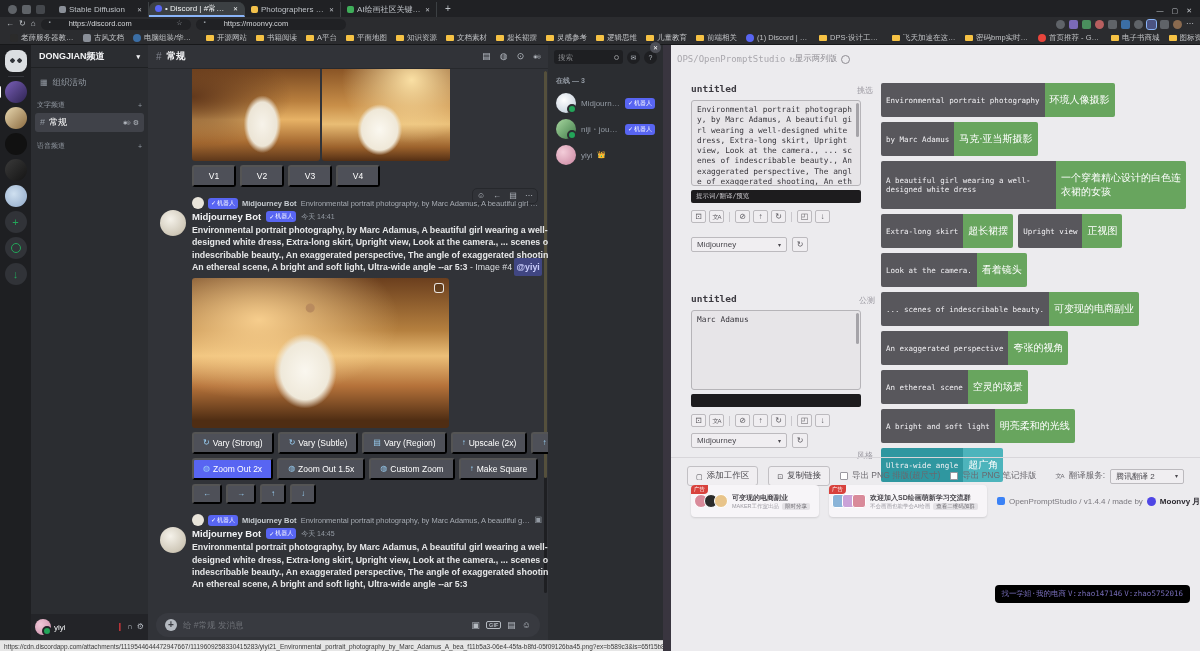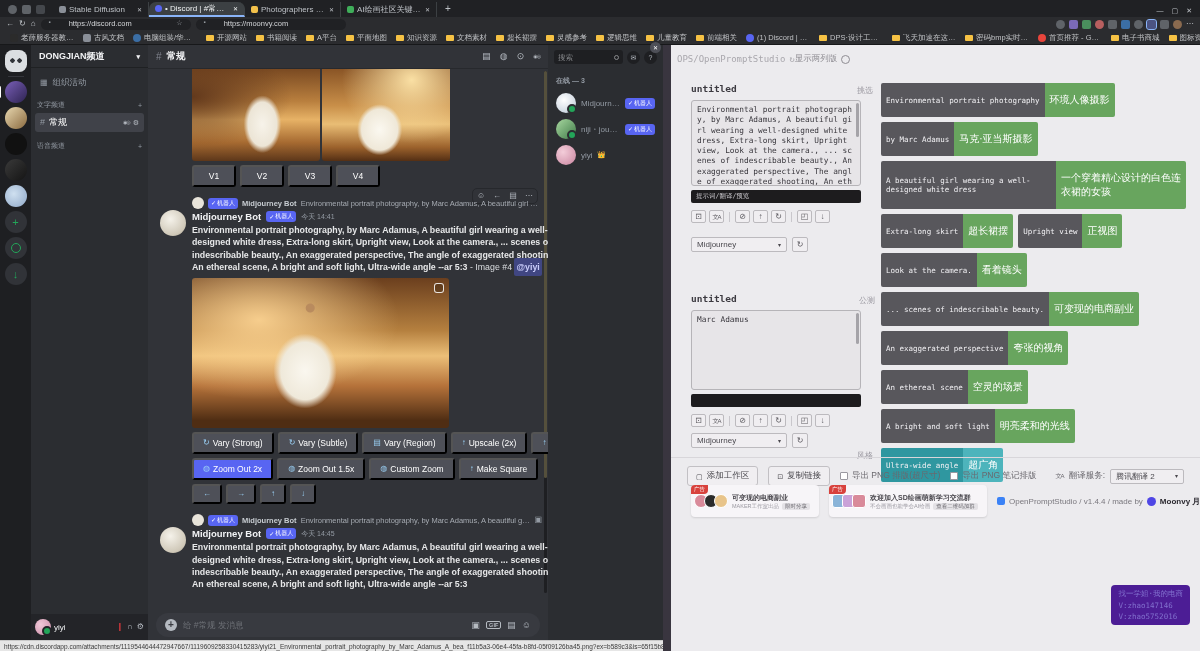--- a/index.html
+++ b/index.html
@@ -165,21 +165,21 @@
   .adimg.c1{background:#d98a9a}.adimg.c2{background:#2b2b2b}.adimg.c3{background:#e8c48a}
   .adimg.sq{border-radius:3px}.adimg.c4{background:#8ab4d8}.adimg.c5{background:#caa2d8}
   .adtext{display:flex;flex-direction:column;min-width:0}
   .adtitle{font-size:7px;color:#4a484e;font-weight:bold;white-space:nowrap;overflow:hidden;text-overflow:ellipsis}
   .adsub{font-size:5.5px;color:#9a98a0;display:flex;gap:3px;align-items:center;white-space:nowrap;overflow:hidden}
   .adbtn{background:#e4e2e6;border-radius:2px;padding:0 3px;color:#6a686e;flex:none}
   .opsfooter{display:flex;align-items:center;gap:4px;font-size:8px;color:#7a787e;white-space:nowrap}
   .blueblock{width:8px;height:8px;border-radius:2px;background:#3b82f6}
   .brand{color:#2b2930;font-weight:bold}
   .brandmark{width:9px;height:9px;border-radius:50%;background:#4f46e5}
-  .watermark{position:absolute;right:10px;top:540px;background:#4c1d95;border-radius:4px;padding:4px 7px;display:flex;flex-direction:column;gap:2px}
+  .watermark{position:absolute;right:10px;top:540px;background:#000000;border-radius:4px;padding:4px 7px;display:flex;flex-direction:row;gap:2px}
   .watermark span{color:#8b7fd8;font-size:7.5px;font-family:"DejaVu Sans Mono",monospace;opacity:.85}
 
   
   .statusbar{position:absolute;left:0;bottom:0;width:663px;height:11px;background:#e6e6e6;color:#3a3a3a;font-size:6.5px;display:flex;align-items:center;padding:0 4px;white-space:nowrap;overflow:hidden;border-top:1px solid #c9c9c9}
 </style>
 </head>
 <body>
 
 <div>
   <div class="tabstrip">

